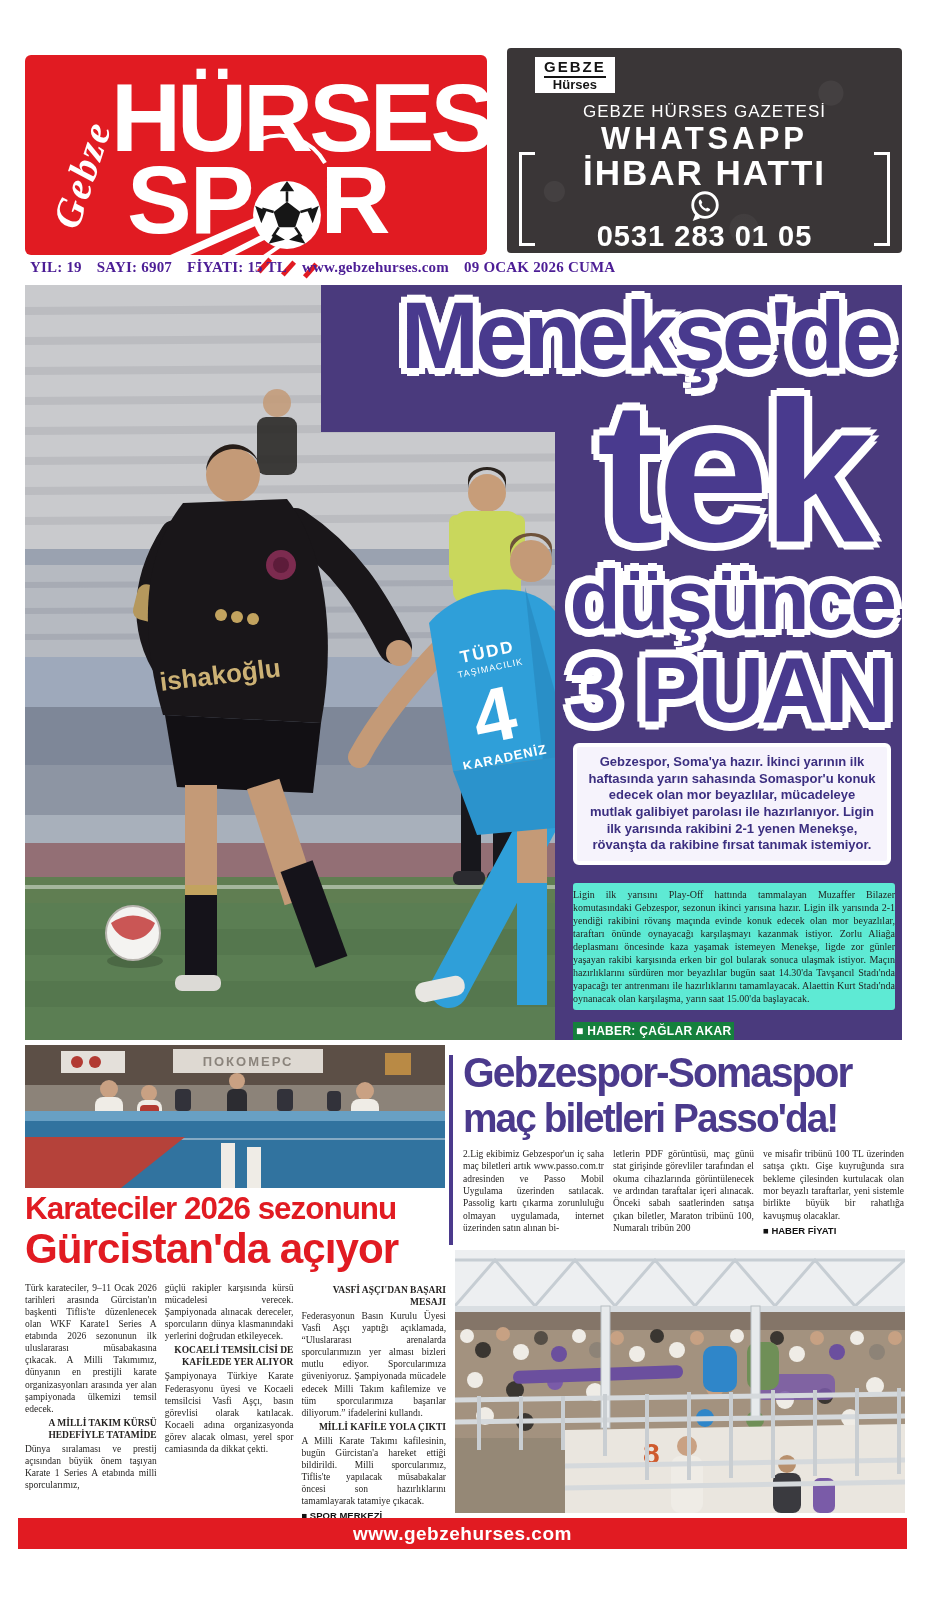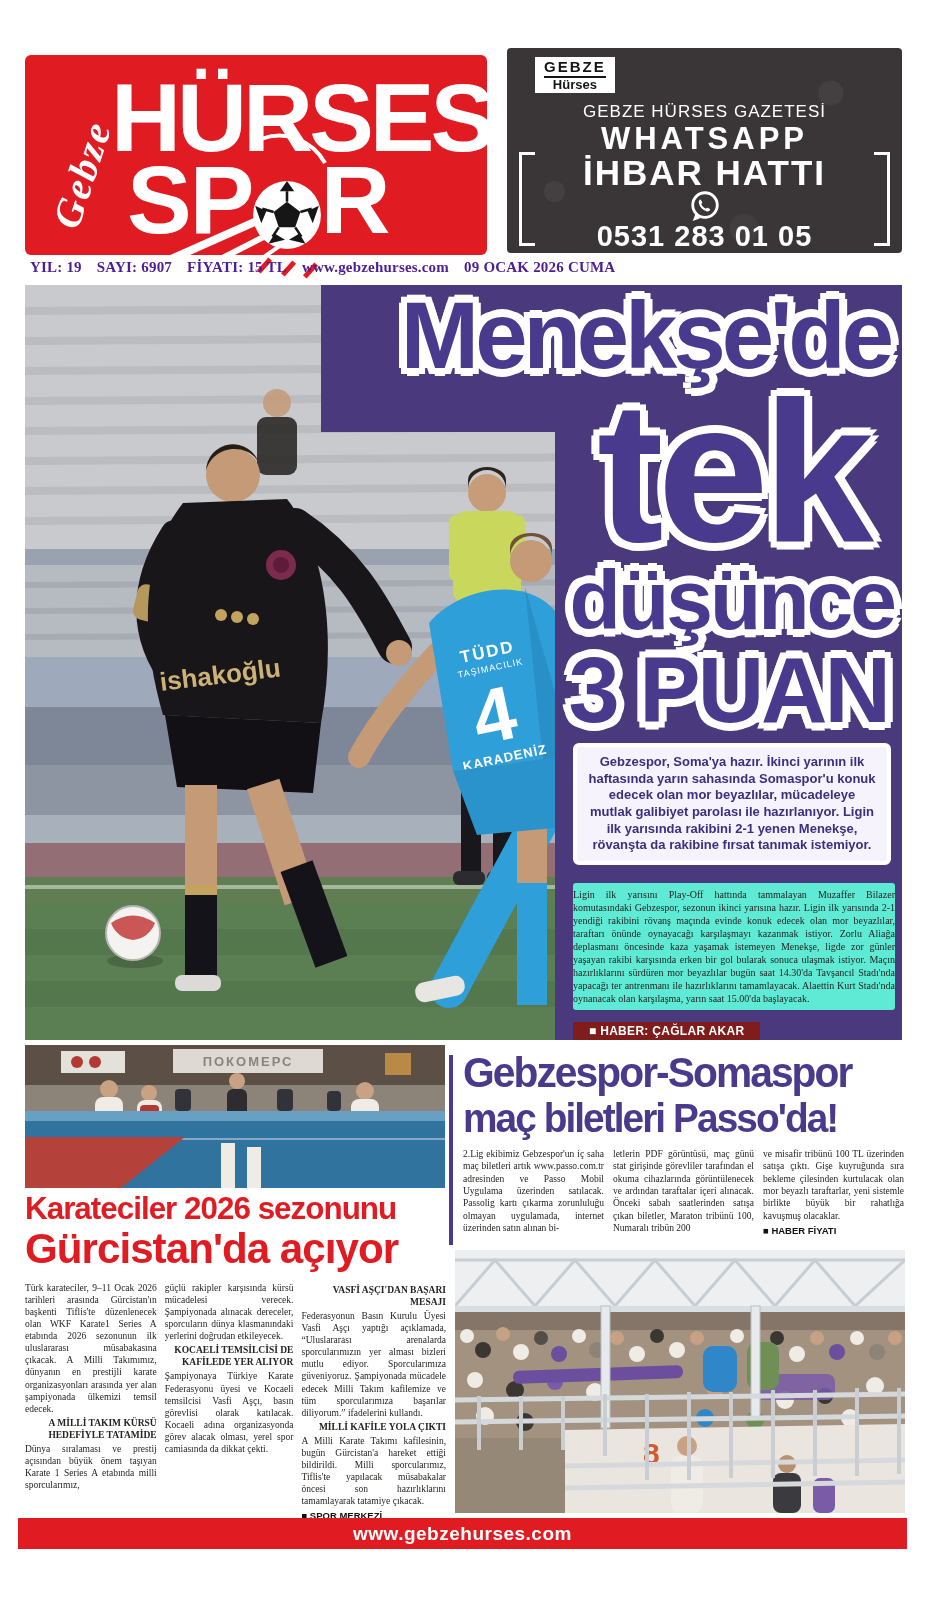--- a/index.html
+++ b/index.html
@@ -51,21 +51,21 @@
   .hl{position:absolute;color:var(--hlpurple);font-weight:900;line-height:.95;white-space:nowrap;
       text-shadow:-6px -6px 0 #fff,6px -6px 0 #fff,-6px 6px 0 #fff,6px 6px 0 #fff,-8px 0 0 #fff,8px 0 0 #fff,0 -8px 0 #fff,0 8px 0 #fff;}
   .hl1{top:6px;right:12px;font-size:94px;letter-spacing:-4px}
   .hl2{top:92px;right:34px;font-size:200px;letter-spacing:-6px}
   .hl3{top:276px;right:8px;font-size:84px;letter-spacing:-3px}
   .hl4{top:362px;right:14px;font-size:92px;letter-spacing:-3px}
   .introbox{position:absolute;left:548px;top:458px;width:318px;background:#f6f3fc;border:4px solid #fff;border-radius:6px;
     padding:7px 10px;font-size:13px;font-weight:700;color:#3c2f80;text-align:center;line-height:1.28}
   .bodybox{position:absolute;left:548px;top:598px;width:322px;background:#5eead4;border-radius:3px;padding:5px 0;
     font-family:"Liberation Serif",serif;font-size:10px;line-height:1.3;text-align:justify;color:var(--ink)}
-  .credit1{position:absolute;left:548px;top:737px;background:#7f1d1d;color:#fff;font-size:12px;font-weight:900;padding:2px 16px;letter-spacing:.3px;white-space:nowrap}
+  .credit1{position:absolute;left:548px;top:737px;background:#15803d;color:#fff;font-size:12px;font-weight:900;padding:2px 3px;letter-spacing:.3px;white-space:nowrap}
 
   
   .kphoto{left:25px;top:1045px;width:420px;height:143px}
   .vdivider{left:449px;top:1055px;width:4px;height:190px;background:#4b3a8c}
   .tickets{left:463px;top:1052px;width:442px}
   .thl{color:#4b3a8c;font-weight:900;line-height:1;letter-spacing:-2px;font-size:42px;transform:scaleX(.97);transform-origin:left;white-space:nowrap}
   .thl2{font-size:40px;margin-top:4px}
   .tcols{display:flex;gap:9px;margin-top:10px;font-family:"Liberation Serif",serif;font-size:9.5px;line-height:1.3;text-align:justify;color:#262422}
   .tcol{width:141px}
   .scredit{font-family:"Liberation Sans",sans-serif;font-weight:900;font-size:9.5px;margin-top:3px;color:#111;text-align:left}

